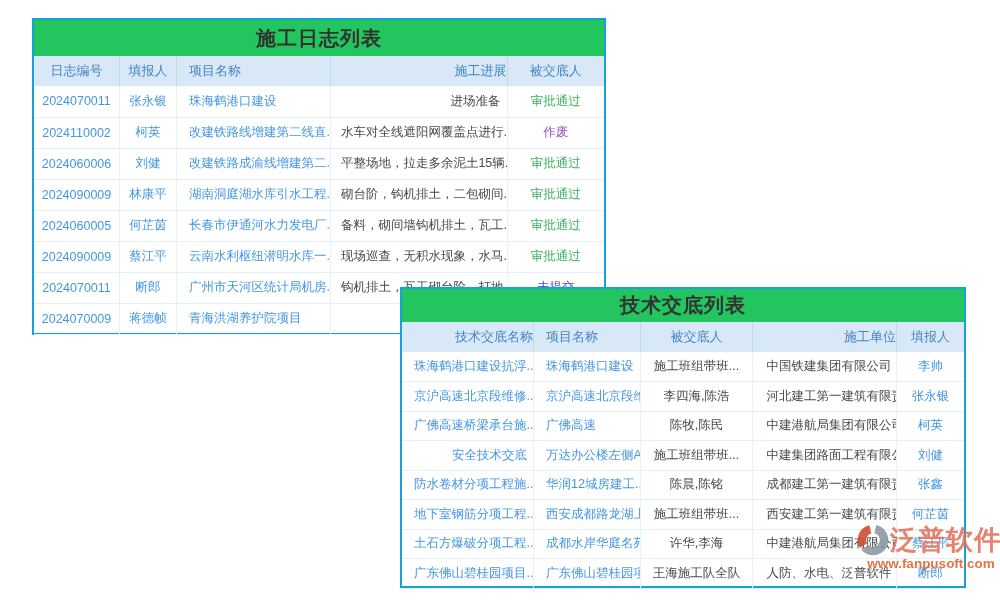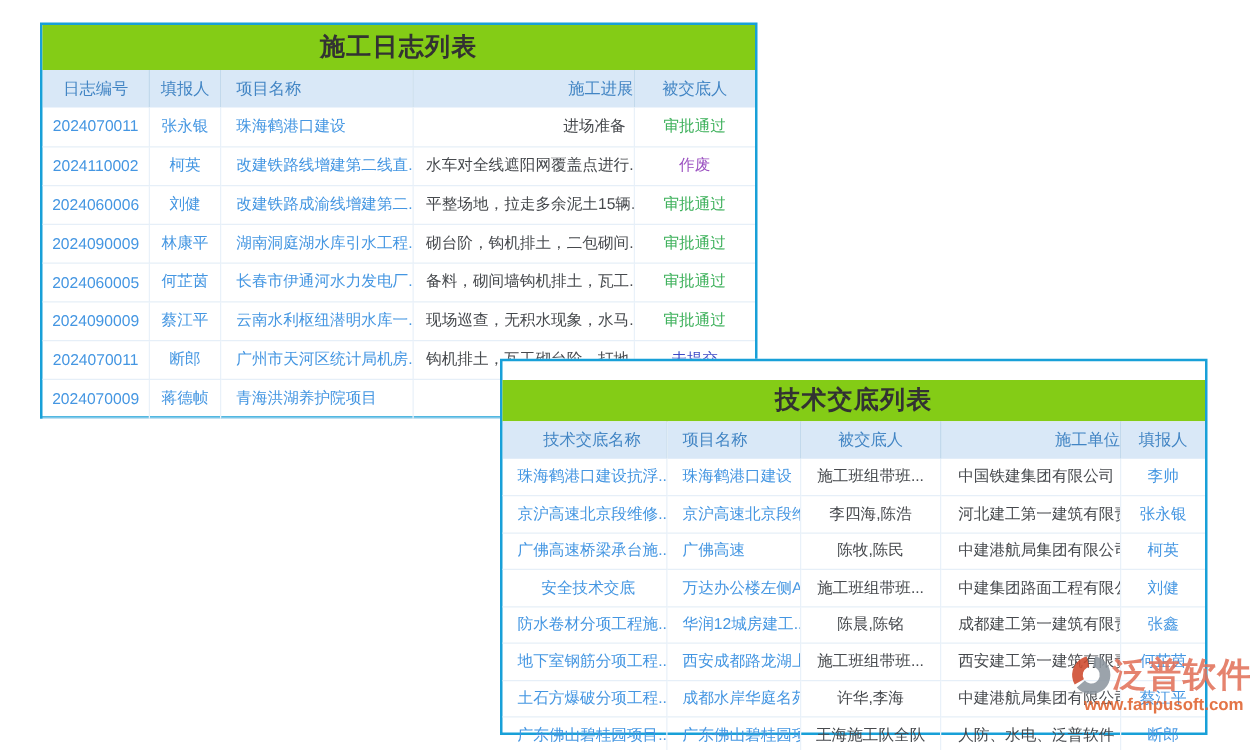--- a/index.html
+++ b/index.html
@@ -1,42 +1,42 @@
 <!DOCTYPE html>
 <html><head>
 <meta charset="utf-8">
 <style>
   * { margin:0; padding:0; box-sizing:border-box; }
   html,body { width:1000px; height:600px; background:#ffffff; overflow:hidden;
               font-family:"Liberation Sans","DejaVu Sans",sans-serif; }
   .window { position:absolute; background:#ffffff; border:2px solid #18a0d8; }
   #log-window { left:32px; top:18px; width:574px; height:317px; z-index:1; }
   #disclosure-window { left:400px; top:287px; width:566px; height:301px; z-index:2; }
-  .win-title { text-align:center; font-weight:bold; color:#323232; background:#84cc16;
+  .win-title { text-align:center; font-weight:bold; color:#323232; background:#22c55e;
                font-size:20px; letter-spacing:1px; }
   #log-window .win-title { height:36px; line-height:36px; }
-  #disclosure-window .win-title { height:33px; line-height:33px;margin-top:15px; }
+  #disclosure-window .win-title { height:33px; line-height:33px; }
   table { width:100%; border-collapse:collapse; table-layout:fixed; }
   th { background:#d9e8f7; color:#4285c4; font-weight:normal; font-size:13px;
        height:30px; border-right:1px solid #c2d9ec; text-align:center;
        white-space:nowrap; overflow:hidden; }
   th:last-child { border-right:none; }
   td { font-size:12.5px; border-bottom:1px solid #e6eff8; border-right:1px solid #e9f1f9;
        white-space:nowrap; overflow:hidden; text-align:center; padding:0 6px; }
   td:last-child { border-right:none; }
   #log-window td { height:31px; }
   #disclosure-window td { height:29.5px; }
   
   #log-table .c0 { width:15%; }
   #log-table .c1 { width:10%; }
   #log-table .c2 { width:27%; text-align:left; padding-left:12px; }
   #log-table .c3 { width:31%; text-align:right; padding-left:10px; }
   #log-table .c4 { width:17%; }
   
-  #disc-table .c0 { width:23.4%; text-align:center; padding-left:12px; }
+  #disc-table .c0 { width:23.4%; text-align:right; padding-left:12px; }
   #disc-table .c1 { width:19.1%; text-align:left; padding-left:12px; }
   #disc-table .c2 { width:19.8%; }
   #disc-table .c3 { width:25.7%; text-align:right; padding-left:14px; }
   #disc-table .c4 { width:12%; }
   .link  { color:#4496e2; cursor:pointer; }
   .plain { color:#46494d; }
   .status { font-weight:normal;margin-top:26px; }
   
   #watermark { position:absolute; left:856px; top:522px; z-index:5; opacity:0.88;
                width:150px; }

